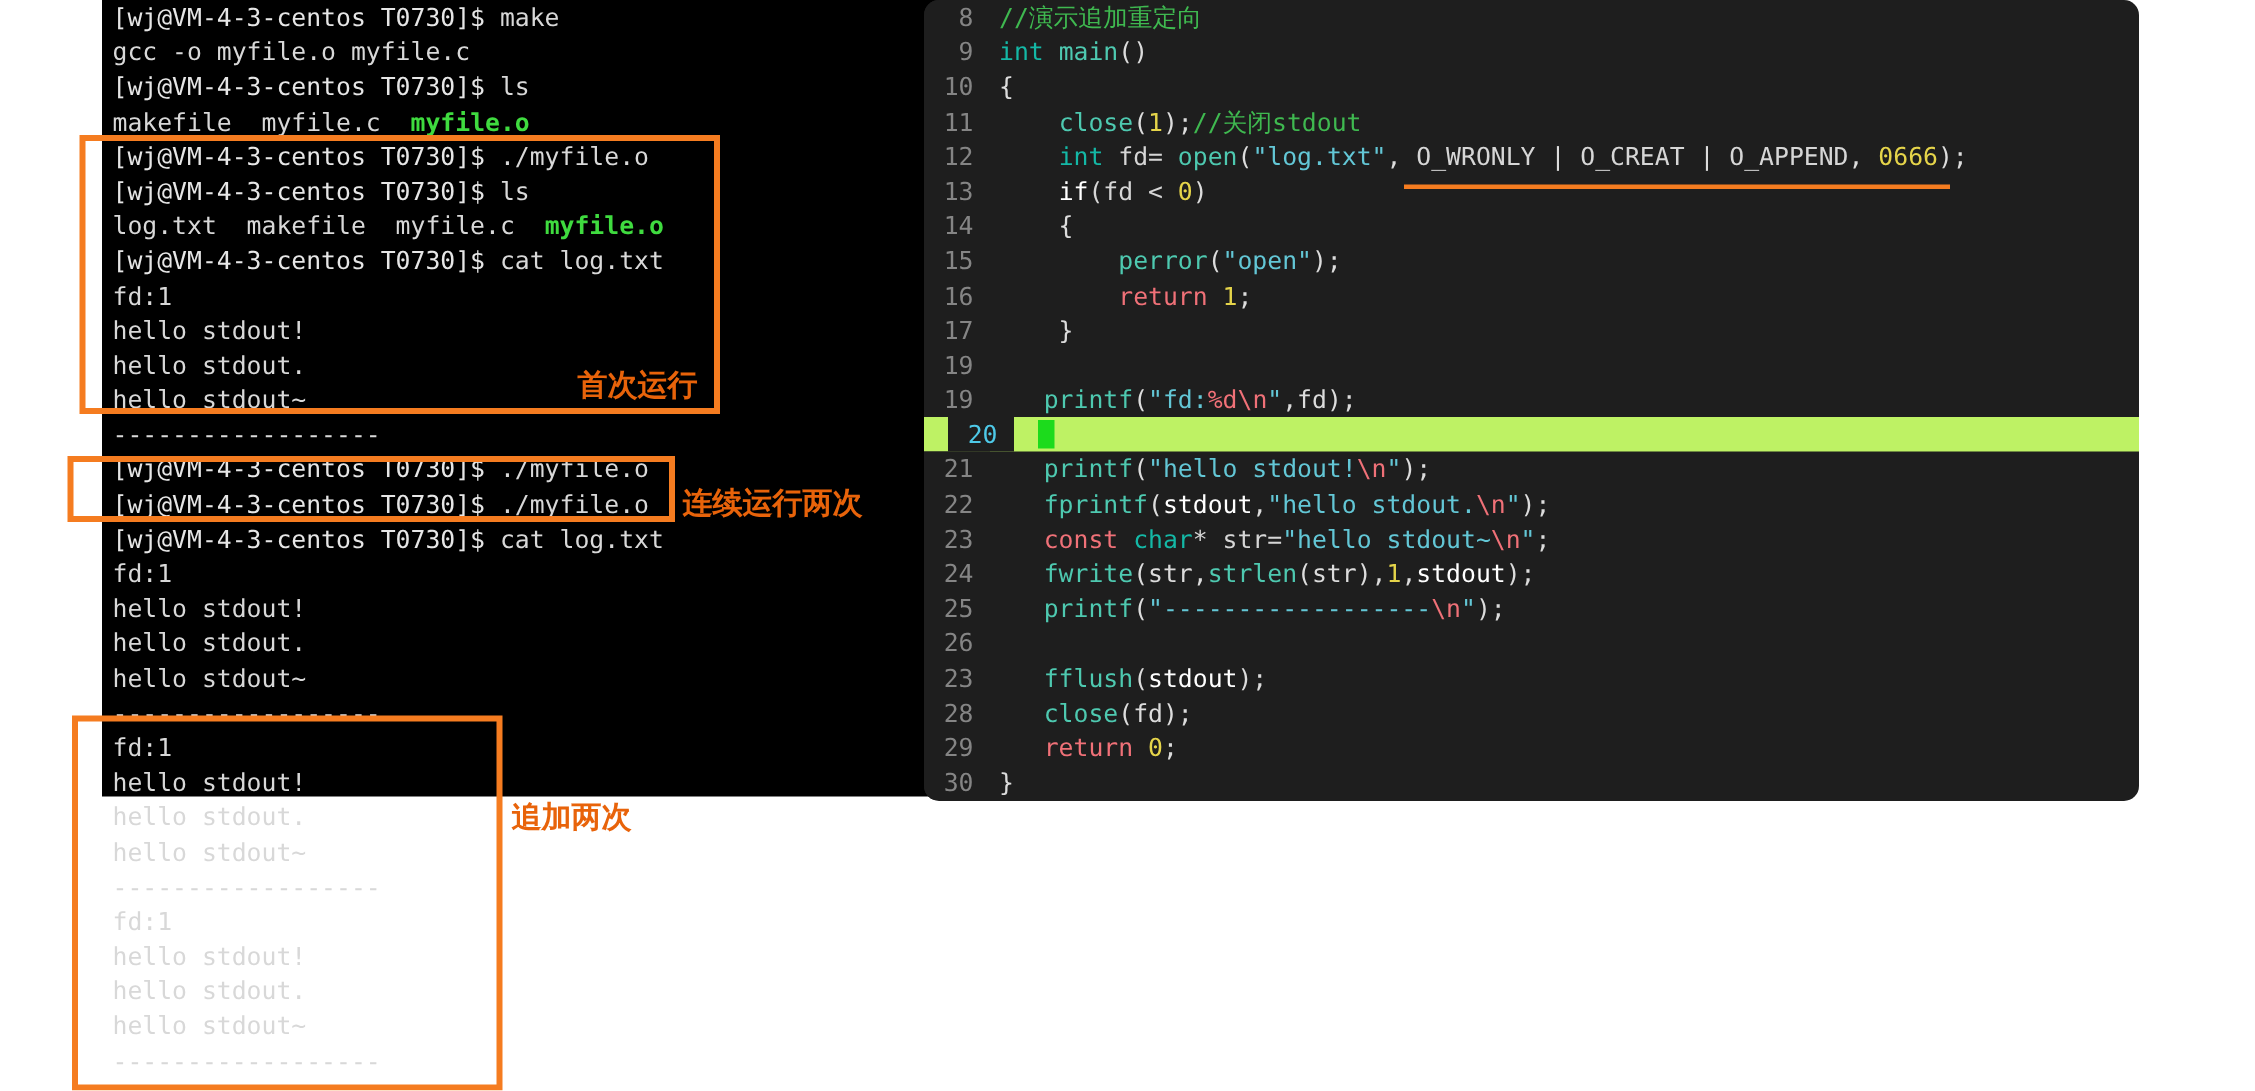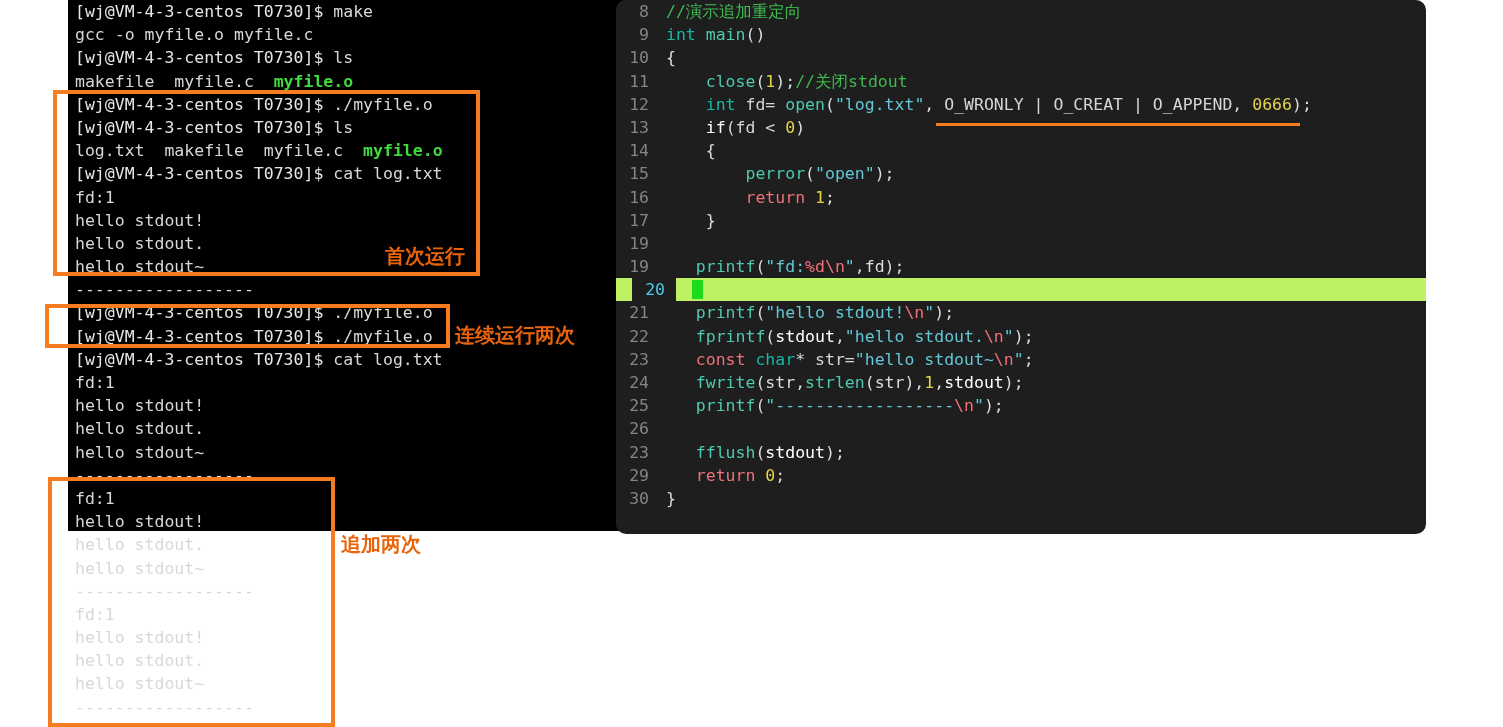--- a/index.html
+++ b/index.html
@@ -136,20 +136,21 @@
       <div class="code-row"><span class="ln">19</span><span class="ctext"></span></div>
       <div class="code-row"><span class="ln">19</span><span class="ctext"><span class="c-plain">   </span><span class="c-fn">printf</span><span class="c-punct">(</span><span class="c-str">"fd:</span><span class="c-esc">%d</span><span class="c-esc">\n</span><span class="c-str">"</span><span class="c-punct">,fd);</span></span></div>
       <div class="code-row active"><span class="ln">20</span><span class="ctext"></span><span id="cursor-block"></span></div>
       <div class="code-row"><span class="ln">21</span><span class="ctext"><span class="c-plain">   </span><span class="c-fn">printf</span><span class="c-punct">(</span><span class="c-str">"hello stdout!</span><span class="c-esc">\n</span><span class="c-str">"</span><span class="c-punct">);</span></span></div>
       <div class="code-row"><span class="ln">22</span><span class="ctext"><span class="c-plain">   </span><span class="c-fn">fprintf</span><span class="c-punct">(</span><span class="c-var">stdout</span><span class="c-punct">,</span><span class="c-str">"hello stdout.</span><span class="c-esc">\n</span><span class="c-str">"</span><span class="c-punct">);</span></span></div>
       <div class="code-row"><span class="ln">23</span><span class="ctext"><span class="c-plain">   </span><span class="c-kw">const</span><span class="c-plain"> </span><span class="c-type">char</span><span class="c-plain">* str=</span><span class="c-str">"hello stdout~</span><span class="c-esc">\n</span><span class="c-str">"</span><span class="c-punct">;</span></span></div>
       <div class="code-row"><span class="ln">24</span><span class="ctext"><span class="c-plain">   </span><span class="c-fn">fwrite</span><span class="c-punct">(str,</span><span class="c-fn">strlen</span><span class="c-punct">(str),</span><span class="c-num">1</span><span class="c-punct">,</span><span class="c-var">stdout</span><span class="c-punct">);</span></span></div>
       <div class="code-row"><span class="ln">25</span><span class="ctext"><span class="c-plain">   </span><span class="c-fn">printf</span><span class="c-punct">(</span><span class="c-str">"------------------</span><span class="c-esc">\n</span><span class="c-str">"</span><span class="c-punct">);</span></span></div>
       <div class="code-row"><span class="ln">26</span><span class="ctext"></span></div>
       <div class="code-row"><span class="ln">23</span><span class="ctext"><span class="c-plain">   </span><span class="c-fn">fflush</span><span class="c-punct">(</span><span class="c-var">stdout</span><span class="c-punct">);</span></span></div>
+      <div class="code-row"><span class="ln">28</span><span class="ctext"><span class="c-plain">   </span><span class="c-fn">close</span><span class="c-punct">(fd);</span></span></div>
       <div class="code-row"><span class="ln">29</span><span class="ctext"><span class="c-plain">   </span><span class="c-kw">return</span><span class="c-plain"> </span><span class="c-num">0</span><span class="c-punct">;</span></span></div>
       <div class="code-row"><span class="ln">30</span><span class="ctext"><span class="c-punct">}</span></span></div>
     </div>
 </div>
 
 <div id="annotation-layer">
     <div class="anno-box" style="left: 53px; top: 90px; width: 427px; height: 186px;"></div>
     <div class="anno-box" style="left: 45px; top: 304px; width: 405px; height: 44px;"></div>
     <div class="anno-box" style="left: 48px; top: 477px; width: 287px; height: 250px;"></div>
     <div class="anno-label" style="left: 385px; top: 243px;">首次运行</div>

